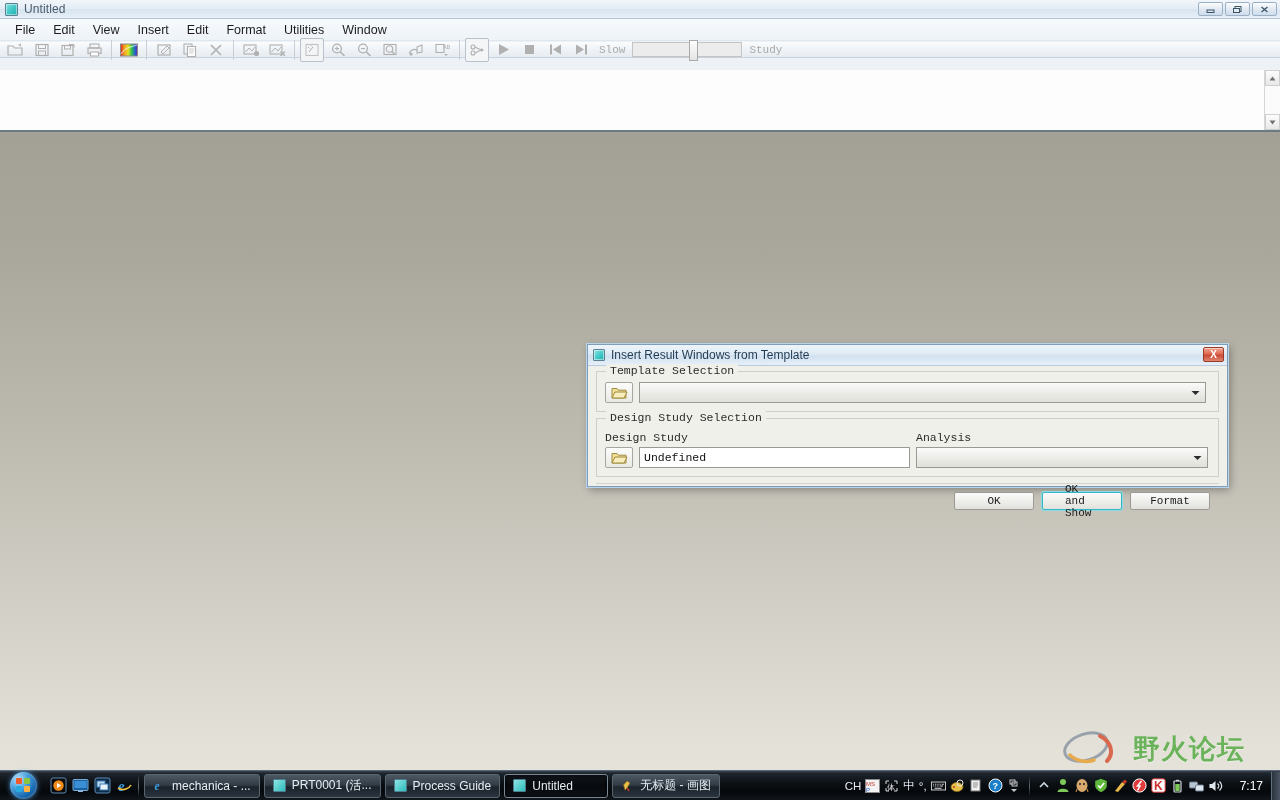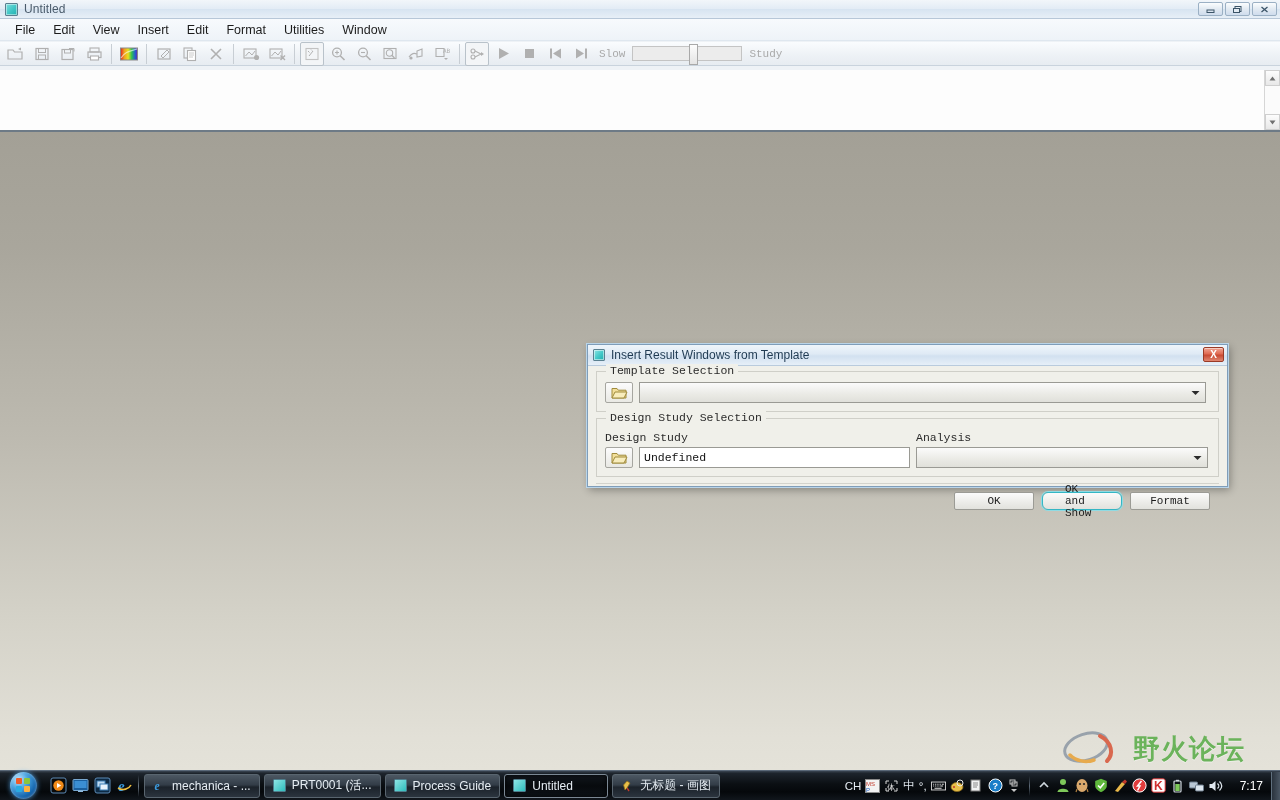--- a/index.html
+++ b/index.html
@@ -56,21 +56,21 @@
     display: flex; align-items: center; padding-left: 6px;
     border-bottom: 1px solid #dfe7ef;
   }
   .menu-item {
     font-size: 12.5px; color: #1c1c1c; padding: 2px 9px; border-radius: 2px;
     white-space: nowrap; cursor: default;
   }
 
   
   #toolbar {
-    position: absolute; left: 0; top: 42px; width: 1280px; height: 24px;
+    position: absolute; left: 0; top: 42px; width: 1280px; height: 16px;
     background: linear-gradient(to bottom,#fafcfe 0%, #eef2f6 55%, #e7ecf1 100%);
     border-bottom: 1px solid #c9d3dd;
     display: flex; align-items: center; padding-left: 3px;
   }
   .tbtn {
     width: 24px; height: 24px; margin: 0 1px;
     display: flex; align-items: center; justify-content: center;
     border: 1px solid transparent; border-radius: 2px;
     color: #a8a8a8;
   }
@@ -568,21 +568,21 @@
             </div>
           </div>
 
         </div>
       </div>
 
       <div id="dlg-sep"></div>
 
       <div id="dlg-buttons">
         <div class="dbtn" style="width:80px;">OK</div>
-        <div class="dbtn focused" style="width:80px;border-radius:6px;">OK and Show</div>
+        <div class="dbtn focused" style="width:80px;">OK and Show</div>
         <div class="dbtn" style="width:80px;">Format</div>
       </div>
 
     </div>
   </div>
 
 </div>
 
 <div id="taskbar">
 

